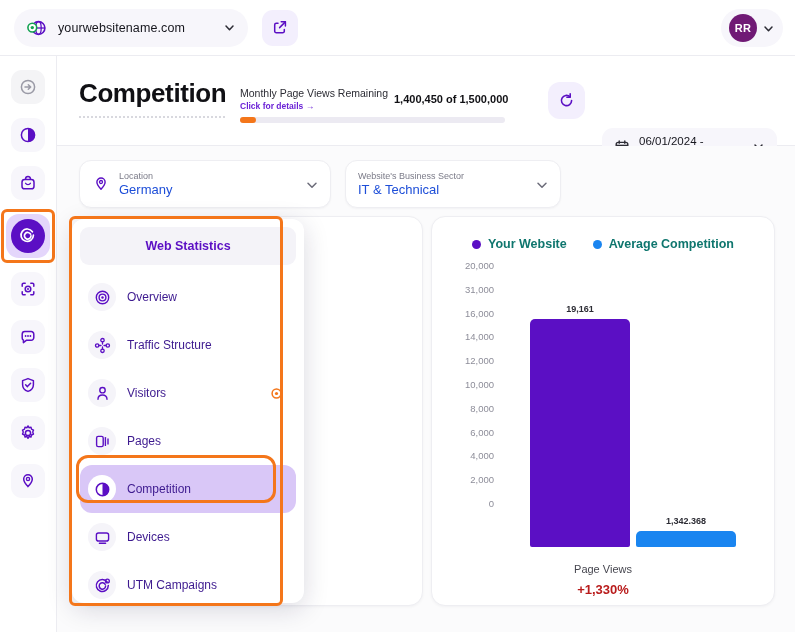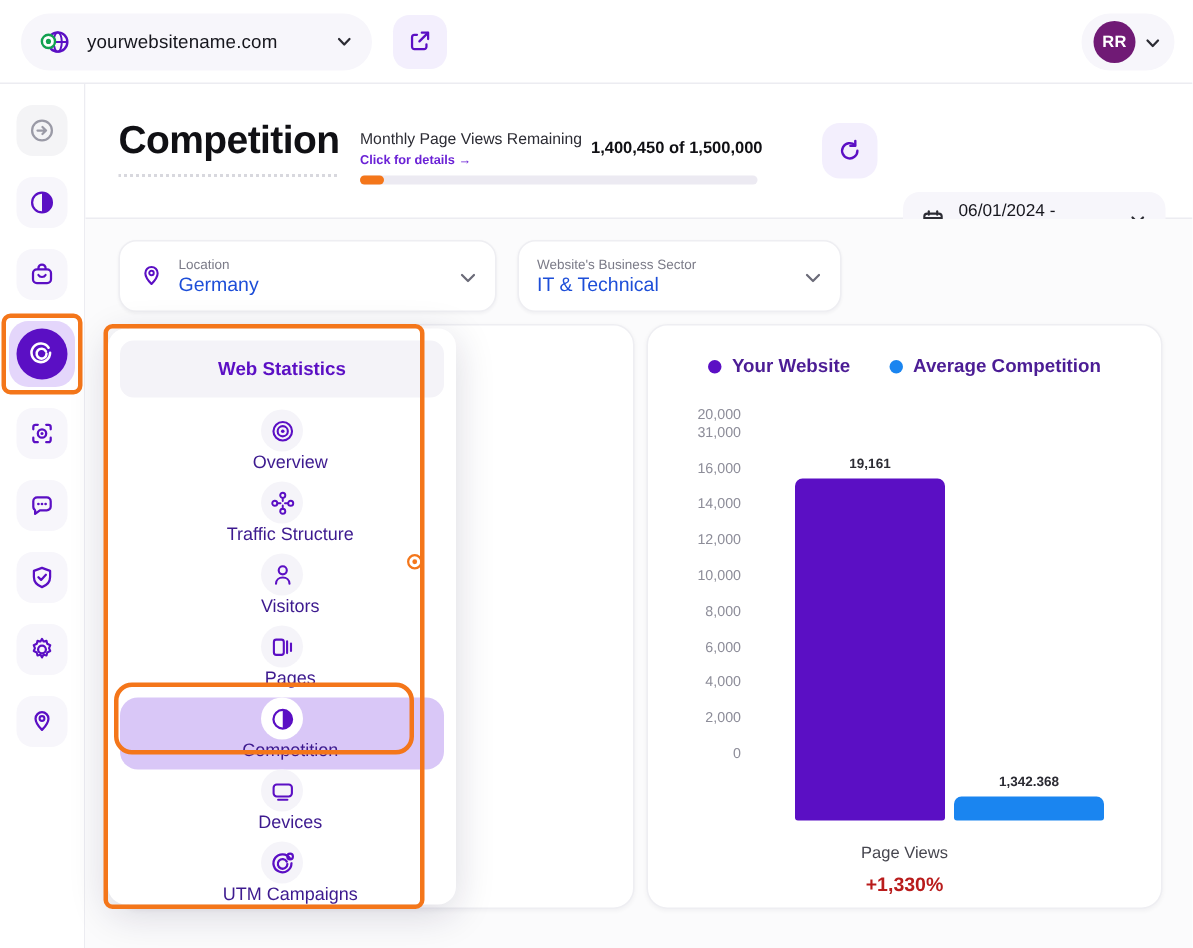--- a/index.html
+++ b/index.html
@@ -113,21 +113,21 @@
   .card-l { left:22px; width:344px; }
   .card-r { left:374px; width:344px; }
   .card-title {
     position:absolute; left:26px; top:22px; font-size:15px; font-weight:600; color:#18181f;
   }
   .card-title-ul {
     position:absolute; left:26px; top:44px; height:2px;
     background:repeating-linear-gradient(to right,#d8d8de 0 2px, transparent 2px 4px);
   }
   .legend { position:absolute; top:20px; left:0; width:100%; display:flex; justify-content:center; gap:26px; }
-  .leg { display:flex; align-items:center; gap:7px; font-size:12.5px; font-weight:600; color:#4c1d95; }
+  .leg { display:flex; align-items:center; gap:7px; font-size:12.5px; font-weight:600; color:#0f766e; }
   .dot { width:9px; height:9px; border-radius:50%; }
 
   .plot { position:absolute; left:0; top:0; width:100%; height:100%; }
   .yaxis { position:absolute; left:14px; top:48px; width:48px; height:238px; }
   .ytick {
     position:absolute; right:0; font-size:9.5px; color:#8d8d99; transform:translateY(-50%);
     white-space:nowrap;
   }
   .bars { position:absolute; bottom:58px; height:238px; }
   .bar { position:absolute; bottom:0; border-radius:5px 5px 2px 2px; }
@@ -150,21 +150,21 @@
     background:#ffffff; border-radius:12px;
     box-shadow:0 6px 26px rgba(25,20,60,.16); overflow:hidden;
   }
   .fly-head {
     margin:8px; height:38px; border-radius:9px; background:#f4f3f8;
     display:flex; align-items:center; justify-content:center;
     font-size:12.5px; font-weight:700; color:#5b0fc4;
   }
   .fly-item {
     height:48px; margin:0 8px; border-radius:12px; display:flex; align-items:center;
-    padding:0 8px; position:relative;flex-direction:column;
+    padding:0 8px; position:relative;
   }
   .fly-item.sel { background:#d9c7f7; }
   .fly-ico {
     width:28px; height:28px; flex:0 0 28px; border-radius:50%; background:#f5f4f9;
     display:flex; align-items:center; justify-content:center;
   }
   .fly-item.sel .fly-ico { background:#ffffff; }
   .fly-lbl { margin-left:11px; font-size:12px; color:#3d1a8f; font-weight:500; }
   .fly-badge { position:absolute; right:14px; width:11px; height:11px; }
 
@@ -404,21 +404,21 @@
             <span class="dot" id="dot-a" style="background: rgb(91, 15, 196);"></span>
             <span>Your Website</span>
           </span>
           <span class="leg">
             <span class="dot" id="dot-b" style="background: rgb(26, 133, 240);"></span>
             <span>Average Competition</span>
           </span>
         </div>
         <div class="plot" id="plot-right">
             <div class="yaxis">
-              <div class="ytick" style="top: 12px;">20,000</div>
+              <div class="ytick" style="top: 0px;">20,000</div>
               <div class="ytick" style="top: 23.8px;">31,000</div>
               <div class="ytick" style="top: 47.6px;">16,000</div>
               <div class="ytick" style="top: 71.4px;">14,000</div>
               <div class="ytick" style="top: 95.2px;">12,000</div>
               <div class="ytick" style="top: 119px;">10,000</div>
               <div class="ytick" style="top: 142.8px;">8,000</div>
               <div class="ytick" style="top: 166.6px;">6,000</div>
               <div class="ytick" style="top: 190.4px;">4,000</div>
               <div class="ytick" style="top: 214.2px;">2,000</div>
               <div class="ytick" style="top: 238px;">0</div>

